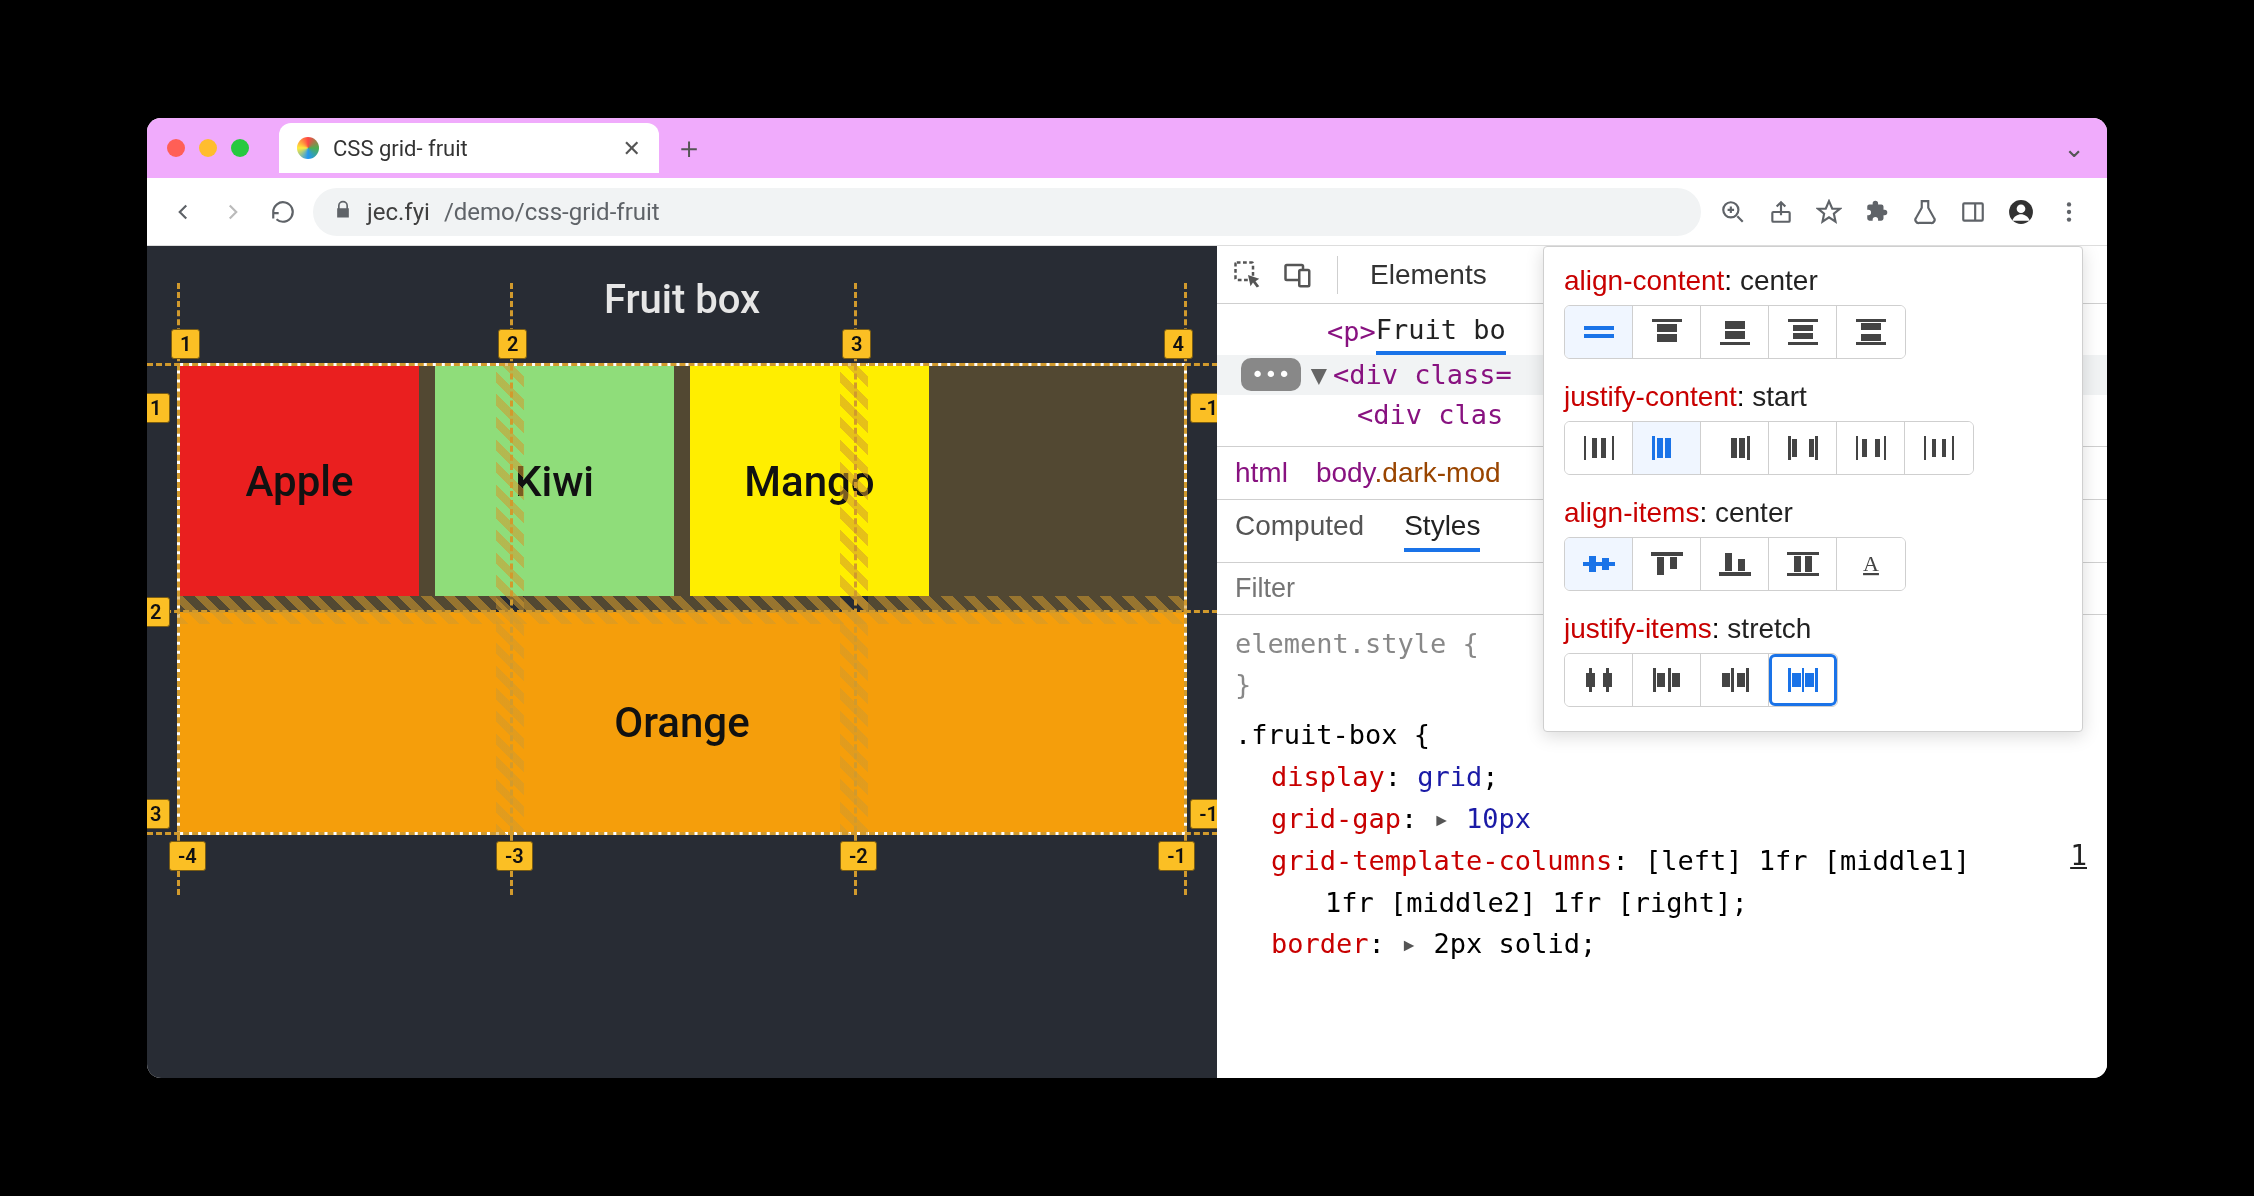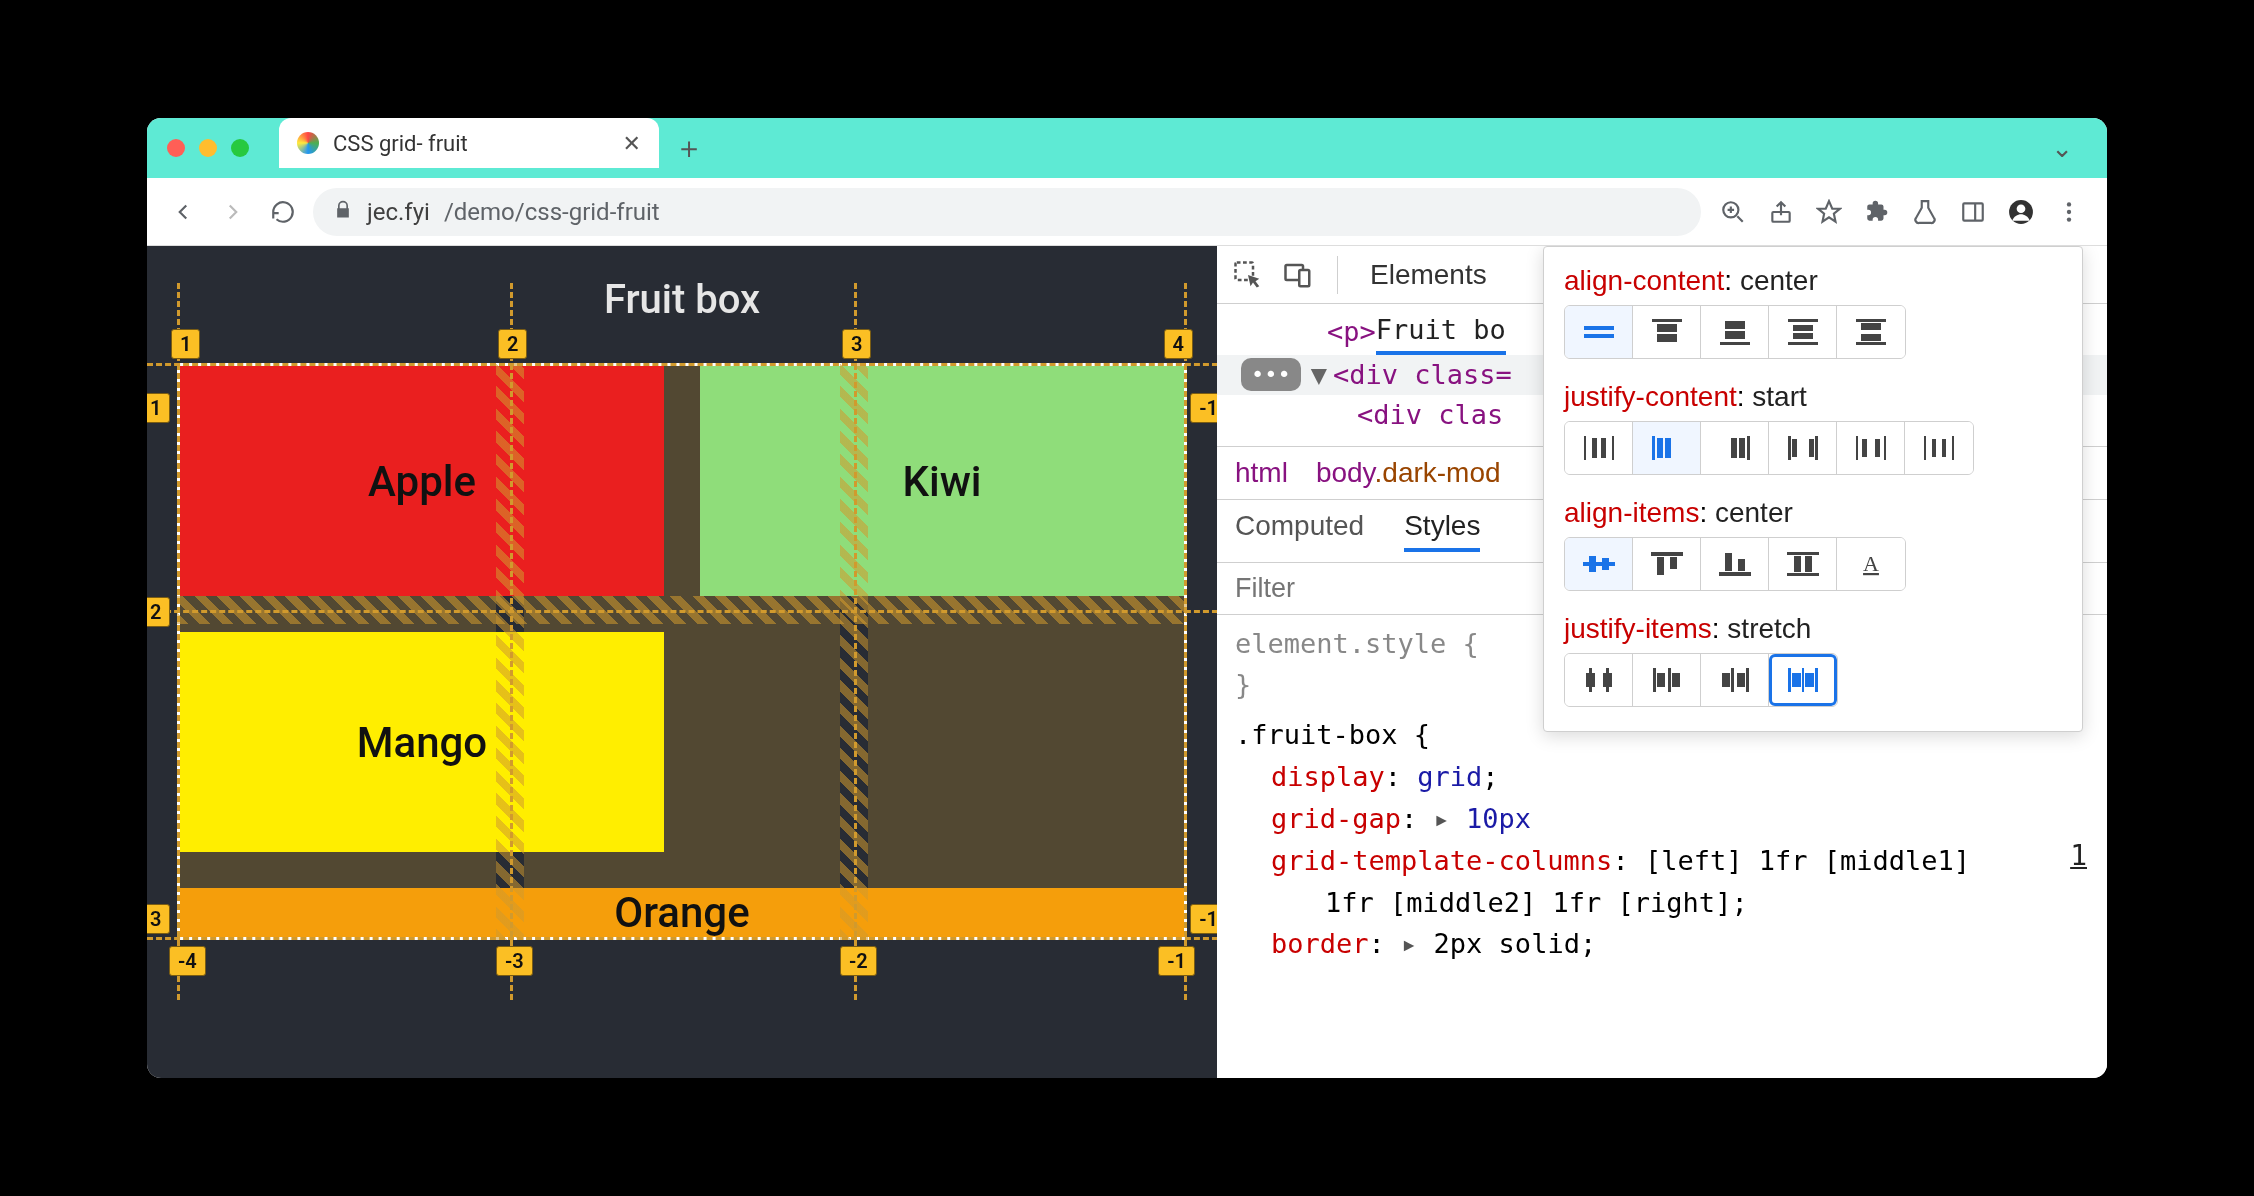--- a/index.html
+++ b/index.html
@@ -19,25 +19,25 @@
     border-radius: 14px;
     box-shadow: 0 30px 60px rgba(0,0,0,.5);
     overflow: hidden;
     display: flex;
     flex-direction: column;
     position: relative;
   }
   
   .tabstrip {
     height: 60px;
-    background: #5eead4;
+    background: #f0abfc;
     display: flex;
-    align-items: flex-start;
+    align-items: center;
     padding-left: 20px;
-    padding-right: 24px;
+    padding-right: 12px;
   }
   .traffic-lights { display:flex; gap:14px; align-self:center; margin-right: 30px;}
   .tl { width:18px; height:18px; border-radius:50%; }
   .tl.red{background:#ff5f56;} .tl.yellow{background:#ffbd2e;} .tl.green{background:#27c93f;}
   .tab {
     height: 50px;
     background:#fff;
     border-radius: 12px 12px 0 0;
     display:flex;
     align-items:center;
@@ -88,23 +88,23 @@
     width: 1070px;
     background:#282c34;
     position:relative;
     overflow:hidden;
   }
   .page-title { color:#e6e6e6; font-size:40px; text-align:center; padding: 30px 0 40px; font-weight:500;border-radius:11px;}
   .grid-wrap { position:relative; margin: 0 30px; }
   .fruit-grid {
     border: 3px solid #fff;
     display:grid;
-    grid-template-columns: 1fr 1fr;
+    grid-template-columns: 1fr 1fr 1fr 1fr;
     grid-template-rows: 230px 220px;
-    gap: 36px;
+    gap: 16px;
     position:relative;
     z-index:2;
   }
   .fruit { display:flex;align-items:center;justify-content:center;font-size:42px;font-weight:500;color:#111;}
   .apple{background:#ea1f1f;} .kiwi{background:#8fdd7a;} .mango{background:#ffee00;}
   .orange{background:#f59e0b; grid-column:1 / -1;}
   
   .gline { position:absolute; z-index:3; }
   .gline.v { width:0; top:-80px; bottom:-60px; border-left: 3px dashed #d19a2d; }
   .gline.h { height:0; left:-30px; right:-40px; border-top: 3px dashed #d19a2d; }

